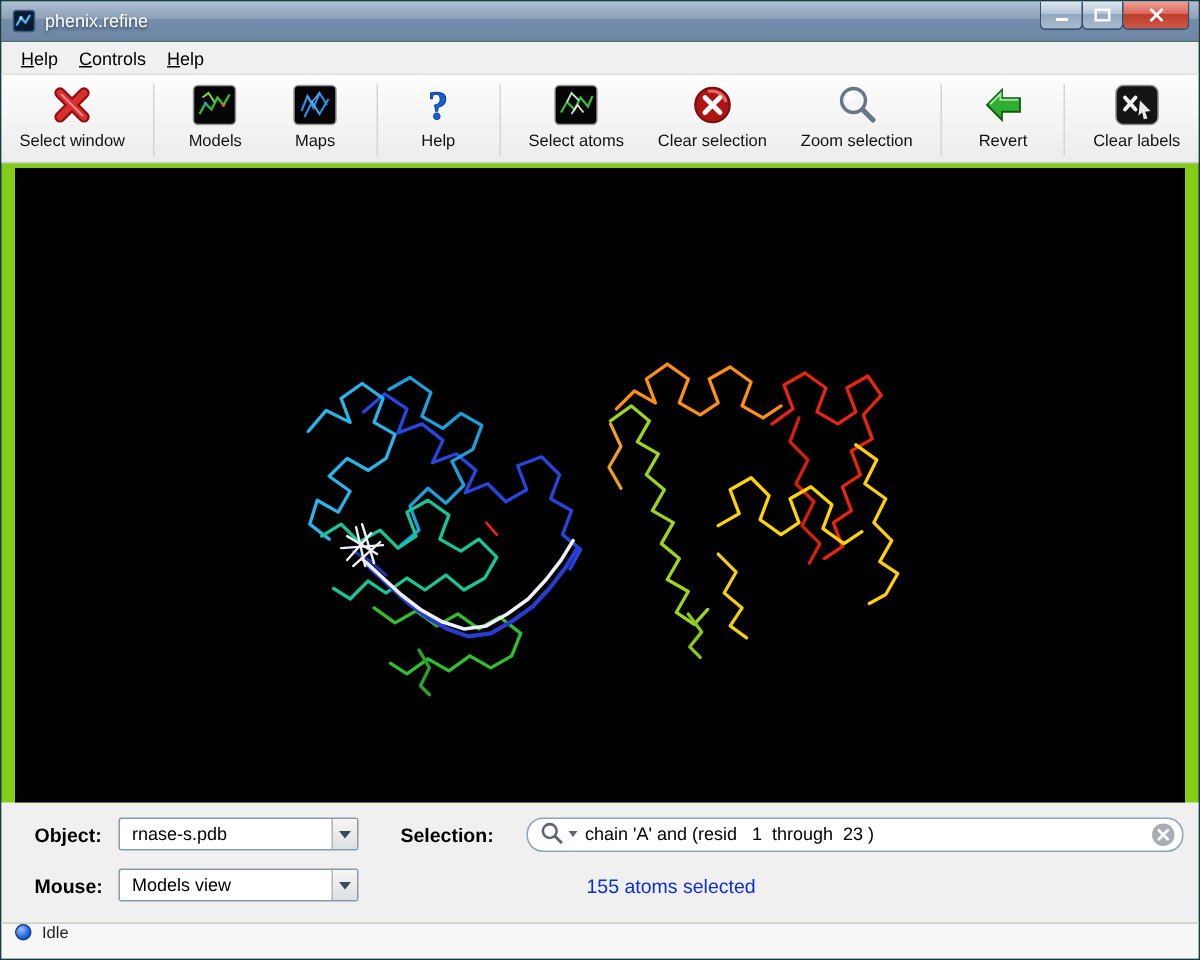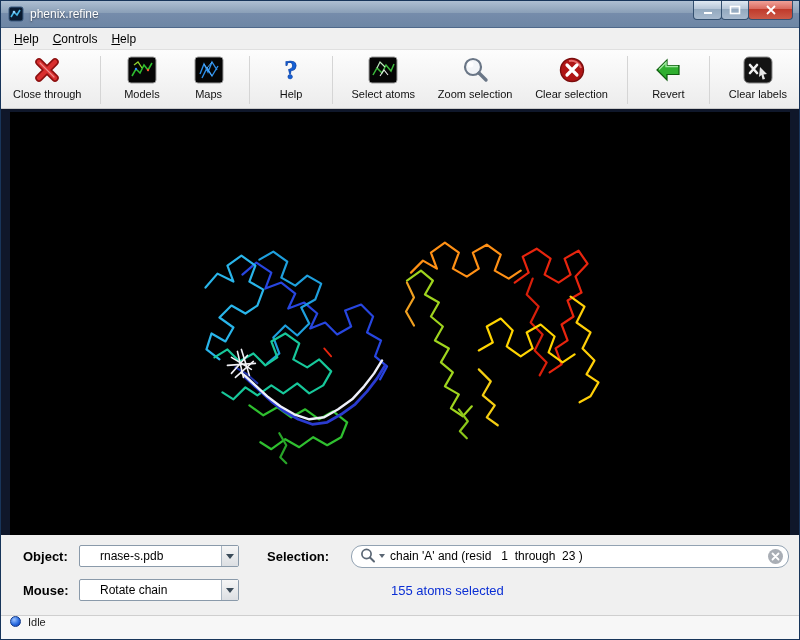--- a/index.html
+++ b/index.html
@@ -3,21 +3,21 @@
 <meta charset="utf-8">
 <style>
   * { box-sizing: border-box; margin: 0; padding: 0; }
   html, body { width: 800px; height: 640px; overflow: hidden; }
   body { font-family: "Liberation Sans", sans-serif; font-size: 12px; background: #fff; }
 
   .window {
     width: 800px; height: 640px;
     display: flex; flex-direction: column;
     border: 1px solid #18355a;
-    background: #0f172a;
+    background: #84cc16;
   }
 
   
   .titlebar {
     height: 27px; flex: 0 0 27px;
     background: linear-gradient(#aebfd2, #8ba0b8 45%, #7License6f8cab 46%, #6d86a4);
     background: linear-gradient(#aebfd2, #8ba0b8 45%, #76		8cab 46%, #6d86a4);
     background: linear-gradient(#aebfd2 0%, #8ba0b8 45%, #768cab 46%, #6d86a4 100%);
     display: flex; align-items: center;
     padding-left: 7px; position: relative;
@@ -85,21 +85,21 @@
     grid-template-columns: 22px 56px 160px 28px 84px 1fr 10px;
     grid-template-rows: 24px 24px;
     row-gap: 10px; align-items: center; padding: 9px 0 7px 0;
   }
   .fld-label { font-weight: bold; font-size: 13px; color: #000; }
   .dropdown {
     grid-column: 3; height: 22px; background: #fff;
     border: 1px solid #8a9aaa; border-radius: 2px;
     display: flex; align-items: center; position: relative; cursor: default;
   }
-  .dropdown .dd-text { padding-left: 20px; flex: 1; font-size: 12px; }
+  .dropdown .dd-text { padding-left: 8px; flex: 1; font-size: 12px; }
   .dd-arrow {
     width: 17px; height: 20px; border-left: 1px solid #aab6c2;
     background: linear-gradient(#f6f6f6, #dcdfe3);
     display: flex; align-items: center; justify-content: center;
   }
   .tri-down {
     width: 0; height: 0; border-left: 4px solid transparent;
     border-right: 4px solid transparent; border-top: 5px solid #3a4a58;
   }
   .search-field {
@@ -179,21 +179,21 @@
   <div class="toolbar">
 
     <div class="tb-item">
       <span class="tb-icon">
         <svg width="30" height="30" viewBox="0 0 30 30">
           <path d="M7 7 L23 23 M23 7 L7 23" stroke="#8c0f0f" stroke-width="7.5" stroke-linecap="round"></path>
           <path d="M7 7 L23 23 M23 7 L7 23" stroke="#d92f2f" stroke-width="4.5" stroke-linecap="round"></path>
           <path d="M8 8 L22 22" stroke="#f08a8a" stroke-width="1.2" stroke-linecap="round"></path>
         </svg>
       </span>
-      <span class="tb-label">Close through</span>
+      <span class="tb-label">Select window</span>
     </div>
 
     <div class="tb-sep"></div>
 
     <div class="tb-item">
       <span class="tb-icon">
         <svg width="30" height="28" viewBox="0 0 30 28">
           <rect x="1" y="1" width="28" height="26" rx="3" fill="#050505" stroke="#9a9a9a"></rect>
           <path d="M5 20 L9 13 L13 17 L17 9 L21 14 L25 7" stroke="#2fbf2f" stroke-width="1.6" fill="none"></path>
           <path d="M7 9 L11 6 L15 12" stroke="#8fd42f" stroke-width="1.3" fill="none"></path>
@@ -237,38 +237,38 @@
           <path d="M9 12 L12 6 L17 11" stroke="#bfe8bf" stroke-width="1.2" fill="none"></path>
           <path d="M12 20 L16 14 L20 19" stroke="#e8e8e8" stroke-width="1.1" fill="none"></path>
         </svg>
       </span>
       <span class="tb-label">Select atoms</span>
     </div>
 
     <div class="tb-item">
       <span class="tb-icon">
         <svg width="30" height="30" viewBox="0 0 30 30">
-          <circle cx="13" cy="12" r="8" fill="#eef3f8" fill-opacity="0.55" stroke="#6a7686" stroke-width="2.2"></circle>
-          <circle cx="10.5" cy="9.5" r="3" fill="#ffffff" fill-opacity="0.8"></circle>
-          <path d="M19 18 L26 25" stroke="#6a7686" stroke-width="3.4" stroke-linecap="round"></path>
-        </svg>
-      </span>
-      <span class="tb-label">Zoom selection</span>
-    </div>
-
-    <div class="tb-item">
-      <span class="tb-icon">
-        <svg width="30" height="30" viewBox="0 0 30 30">
           <circle cx="15" cy="15" r="11.5" fill="#b01515"></circle>
           <circle cx="15" cy="15" r="11.5" fill="none" stroke="#7a0d0d" stroke-width="1.4"></circle>
           <path d="M12 6 A 10 10 0 0 1 24 13" stroke="#e86a6a" stroke-width="2" fill="none"></path>
           <path d="M10 10 L20 20 M20 10 L10 20" stroke="#ffffff" stroke-width="3.2" stroke-linecap="round"></path>
         </svg>
       </span>
       <span class="tb-label">Clear selection</span>
+    </div>
+
+    <div class="tb-item">
+      <span class="tb-icon">
+        <svg width="30" height="30" viewBox="0 0 30 30">
+          <circle cx="13" cy="12" r="8" fill="#eef3f8" fill-opacity="0.55" stroke="#6a7686" stroke-width="2.2"></circle>
+          <circle cx="10.5" cy="9.5" r="3" fill="#ffffff" fill-opacity="0.8"></circle>
+          <path d="M19 18 L26 25" stroke="#6a7686" stroke-width="3.4" stroke-linecap="round"></path>
+        </svg>
+      </span>
+      <span class="tb-label">Zoom selection</span>
     </div>
 
     <div class="tb-sep"></div>
 
     <div class="tb-item">
       <span class="tb-icon">
         <svg width="30" height="30" viewBox="0 0 30 30">
           <path d="M4 15 L14 5 L14 10.5 L26 10.5 L26 19.5 L14 19.5 L14 25 Z" fill="#2fae2f" stroke="#0d5c0d" stroke-width="1.2"></path>
           <path d="M6 14.5 L13 7.5 L13 11.5 L25 11.5" stroke="#9fe89f" stroke-width="1.4" fill="none"></path>
         </svg>
@@ -358,21 +358,21 @@
       <span class="clear-circle">
         <svg width="9" height="9" viewBox="0 0 9 9">
             <path d="M1.5 1.5 L7.5 7.5 M7.5 1.5 L1.5 7.5" stroke="#fff" stroke-width="1.8" stroke-linecap="round"></path>
           </svg>
       </span>
     </div>
 
     <span class="fld-label c2r2">Mouse:</span>
 
     <div class="dropdown c3r2">
-      <span class="dd-text">Rotate chain</span>
+      <span class="dd-text">Models view</span>
       <span class="dd-arrow">
           <span class="tri-down"></span>
         </span>
     </div>
 
     <span class="atoms-selected">155 atoms selected</span>
 
   </div>
 
   <div class="statusbar">

